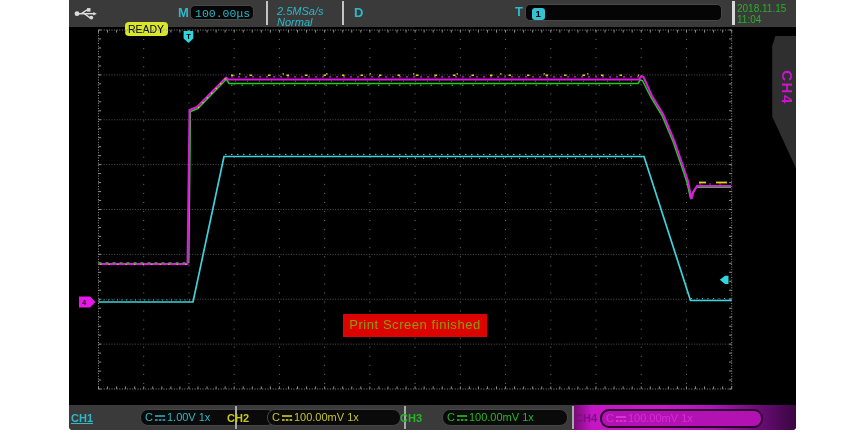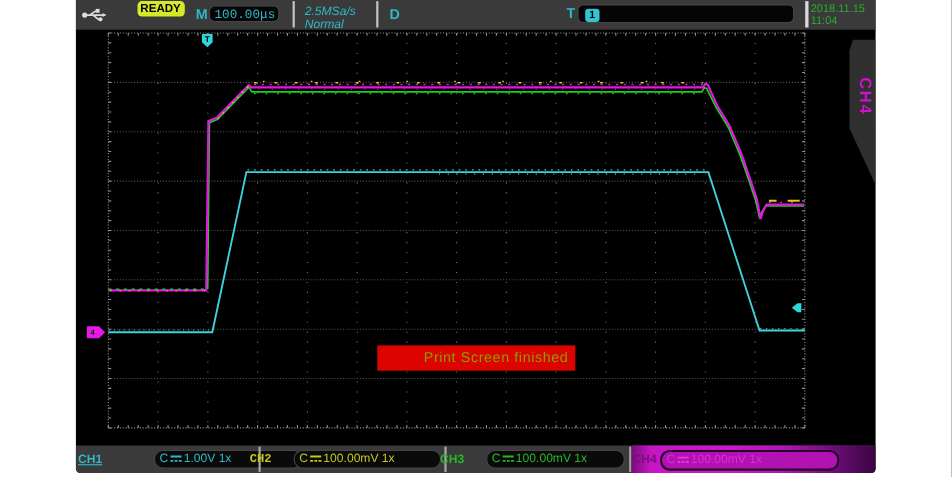--- a/index.html
+++ b/index.html
@@ -32,22 +32,22 @@
         <path d="M5,9.7 H22.5"></path>
         <path d="M9.5,9.7 L14.5,6.2 H16.2"></path>
         <path d="M12.5,9.7 L17.5,13.6 H19"></path>
       </g>
       <circle cx="5" cy="9.7" r="2.4" fill="#dcdcdc"></circle>
       <rect x="15" y="4.1" width="3.5" height="3.5" fill="#dcdcdc"></rect>
       <circle cx="19.3" cy="13.6" r="1.9" fill="#dcdcdc"></circle>
       <path d="M21.3,7.9 L24.8,9.7 L21.3,11.5 Z" fill="#dcdcdc"></path>
     </svg>
 
-    <div class="abs" style="left:55.5px;top:1px;width:43px;height:14px;background:#d9e72b;
-         border-radius:4px;color:#000;font-size:10.5px;font-weight:bold;text-align:center;
+    <div class="abs" style="left:55.5px;top:22px;width:43px;height:14px;background:#d9e72b;
+         border-radius:4px;color:#000;font-size:10.5px;font-weight:normal;text-align:center;
          line-height:14.5px;">READY</div>
 
     <div class="abs cy" style="left:109px;top:5px;font-size:13px;font-weight:bold;">M</div>
     <div class="blackbox" style="left:121px;top:5px;width:62px;height:13px;">
       <div class="abs cy" style="left:4px;top:0.5px;font-size:11.5px;font-family:Liberation Mono, monospace;">100.00μs</div>
     </div>
     <div class="vdiv" style="left:197px;"></div>
 
     <div class="abs cy" style="left:208px;top:6px;font-size:11px;line-height:11px;font-style:italic;">2.5MSa/s<br>Normal</div>
     <div class="vdiv" style="left:273px;"></div>
@@ -345,36 +345,36 @@
         <polygon points="650.8,279.8 656,275.7 659.5,275.7 659.5,283.9 656,283.9" fill="#2fd7dd"></polygon>
       </g>
   </svg>
 
   <svg class="abs" style="left:700px;top:33px" width="27" height="138" viewBox="0 0 27 138">
     <polygon points="6.4,3.1 27,3.1 27,135.2 3.2,83.6 3.2,12.8" fill="#2f2f2f"></polygon>
     <text x="13" y="54.5" transform="rotate(90 13 54.5)" text-anchor="middle" font-family="Liberation Sans" font-size="15" font-weight="bold" letter-spacing="1.5" fill="#cc12cc">CH4</text>
   </svg>
 
   <div class="abs" style="left:274px;top:313.5px;width:144px;height:23px;background:#dc0400;
-       color:#8f9b04;font-size:13px;letter-spacing:0.55px;text-align:center;line-height:22px;white-space:nowrap;padding-left:36px;">
+       color:#8f9b04;font-size:13px;letter-spacing:0.55px;text-align:center;line-height:22px;white-space:nowrap;">
     Print Screen finished</div>
 
   <div id="botbar">
     <div class="chlab cy" style="left:2px;text-decoration:underline;">CH1</div>
     <div class="chbox cy" style="left:31px;width:133px;margin-left:40px;">
       <span style="margin-left:4px;">C</span><svg width="14" height="11" viewBox="0 0 14 11" style="vertical-align:-2px">
           <line x1="2" y1="4" x2="12" y2="4" stroke="#2eb8c8" stroke-width="1.7"></line>
           <g stroke="#2eb8c8" stroke-width="1.7">
             <line x1="2" y1="8" x2="4.6" y2="8"></line>
             <line x1="5.8" y1="8" x2="8.4" y2="8"></line>
             <line x1="9.6" y1="8" x2="12.2" y2="8"></line>
           </g>
         </svg>1.00V 1x</div>
     <div class="bdiv" style="left:166px;"></div>
-    <div class="chlab" style="left:158px;color:#c6c621;font-family:Liberation Mono, monospace;">CH2</div>
+    <div class="chlab" style="left:158px;color:#c6c621;">CH2</div>
     <div class="chbox" style="left:198px;width:132px;color:#c6c621;">
       <span style="margin-left:4px;">C</span><svg width="14" height="11" viewBox="0 0 14 11" style="vertical-align:-2px">
           <line x1="2" y1="4" x2="12" y2="4" stroke="#c6c621" stroke-width="1.7"></line>
           <g stroke="#c6c621" stroke-width="1.7">
             <line x1="2" y1="8" x2="4.6" y2="8"></line>
             <line x1="5.8" y1="8" x2="8.4" y2="8"></line>
             <line x1="9.6" y1="8" x2="12.2" y2="8"></line>
           </g>
         </svg>100.00mV 1x</div>
     <div class="bdiv" style="left:334.5px;"></div>

